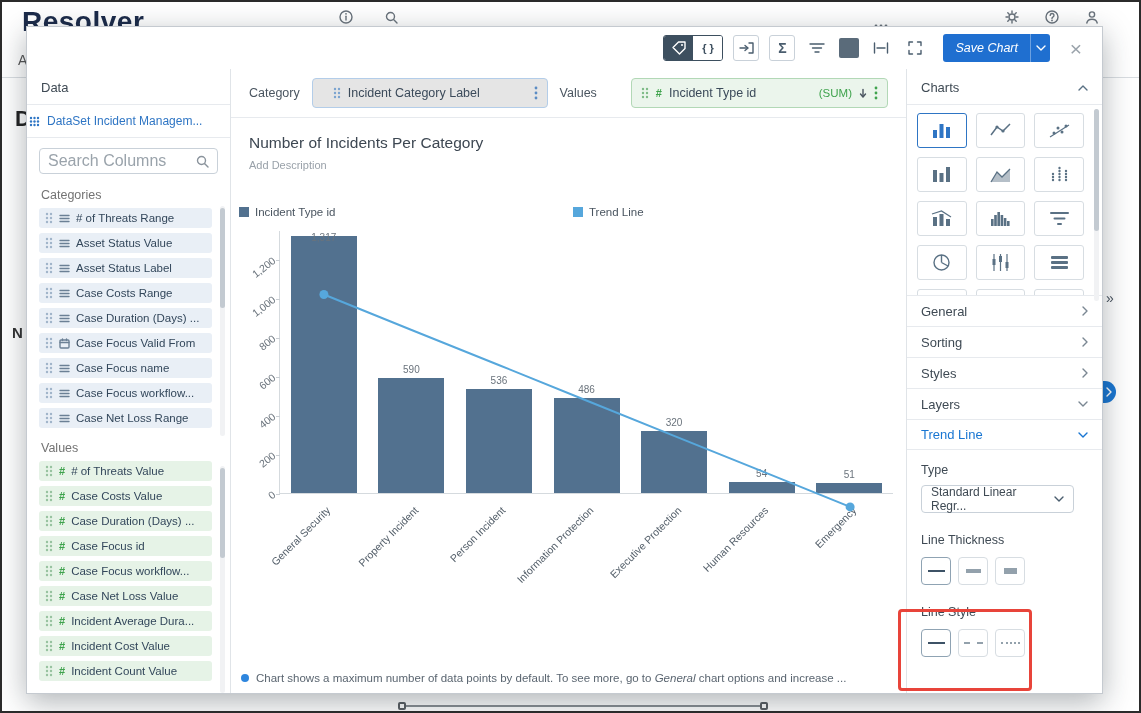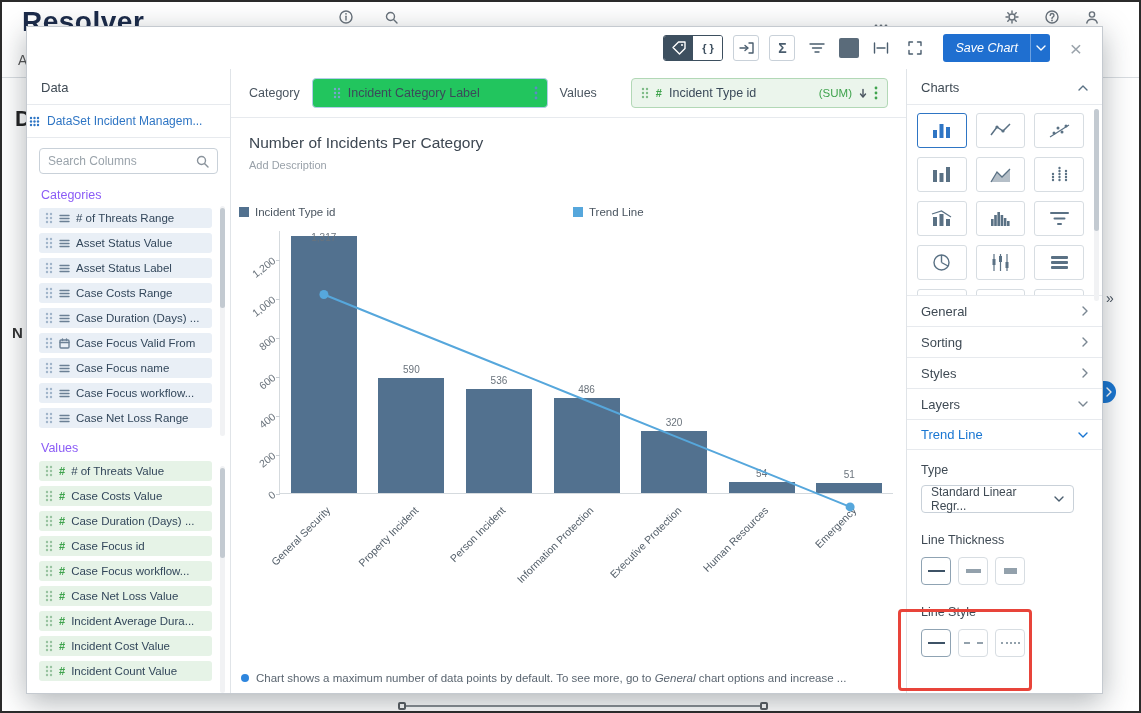--- a/index.html
+++ b/index.html
@@ -46,41 +46,41 @@
 
   .modal-body { flex:1; display:flex; min-height:0; }
 
   
   .left-panel { width:204px; border-right:1px solid #e0e4e8; position:relative; overflow:hidden; }
   .lp-title { padding:11px 14px 9px; font-size:13px; color:#3f4a54; border-bottom:1px solid #e7eaee; }
   .lp-dataset { padding:9px 2px; display:flex; gap:7px; align-items:center; color:#2e75c4; font-size:12px;
     border-bottom:1px solid #e7eaee; white-space:nowrap; overflow:hidden; }
   .lp-search { margin:10px 12px 6px; height:26px; border:1px solid #c9d1d9; border-radius:4px;
     display:flex; align-items:center; padding:0 8px; color:#8a939c; }
-  .lp-search input { border:none; outline:none; flex:1; font-size:12px; color:#ec4899; font-family:inherit; min-width:0; }
+  .lp-search input { border:none; outline:none; flex:1; font-size:16px; color:#ec4899; font-family:inherit; min-width:0; }
   .lp-search input::placeholder { color:#9aa3ab; }
-  .lp-subhead { padding:8px 14px 6px; font-size:12.5px; color:#8b5cf6; }
+  .lp-subhead { padding:8px 14px 6px; font-size:12.5px; color:#737373; }
   .lp-list { padding:0 18px 0 12px; }
   .lp-item { height:20px; margin-bottom:5px; border-radius:3px; display:flex; align-items:center; gap:6px;
     padding:0 6px; font-size:11.5px; color:#33475b; white-space:nowrap; overflow:hidden; }
   .lp-item.cat { background:#e9eff6; }
   .lp-item.val { background:#e6f3e7; }
   .lp-item .typ { color:#6b8095; }
   .cat .drag { color:#9fb4c9; } .val .drag { color:#96c29e; }
   .hash { color:#3fa34d; font-weight:bold; font-size:11px; }
   .sb { position:absolute; width:5px; border-radius:3px; }
   .sb.track { background:#f1f2f4; }
   .sb.thumb { background:#c3cad1; }
 
   
   .chart-section { flex:1; position:relative; min-width:0; }
   .pills-row { height:49px; border-bottom:1px solid #e7eaee; display:flex; align-items:center; padding:0 18px; gap:12px; }
   .pill-label { font-size:12.5px; color:#4a5560; }
   .pill { height:30px; border-radius:4px; display:flex; align-items:center; gap:7px; padding:0 9px; font-size:12.5px; }
-  .pill.cat { background:#22c55e; border:1px solid #b3cde9; color:#3b4a5a; width:240px;padding-left:20px; }
+  .pill.cat { background:#e5e5e5; border:1px solid #b3cde9; color:#3b4a5a; width:240px;padding-left:20px; }
   .pill.val { background:#ebf5ec; border:1px solid #b2d8b6; color:#3b4a5a; width:262px; margin-left:22px; }
   .pill .grow { flex:1; }
   .pill.cat .drag { color:#7aa3cf; } .pill.val .drag { color:#7dbb87; }
   .pill.cat .kebab { color:#5b8cc4; } .pill.val .kebab { color:#3fa34d; }
   .pill .sum { color:#3fa34d; font-size:11.5px; }
   .pill .down { color:#4a5560; }
   .chart-header { padding:16px 18px 0; }
   .chart-title { font-size:15.5px; color:#3d4752; }
   .chart-sub { font-size:11px; color:#99a1a9; margin-top:7px; }
   .leg { position:absolute; top:137px; display:flex; align-items:center; font-size:11.5px; color:#4a5560; }

